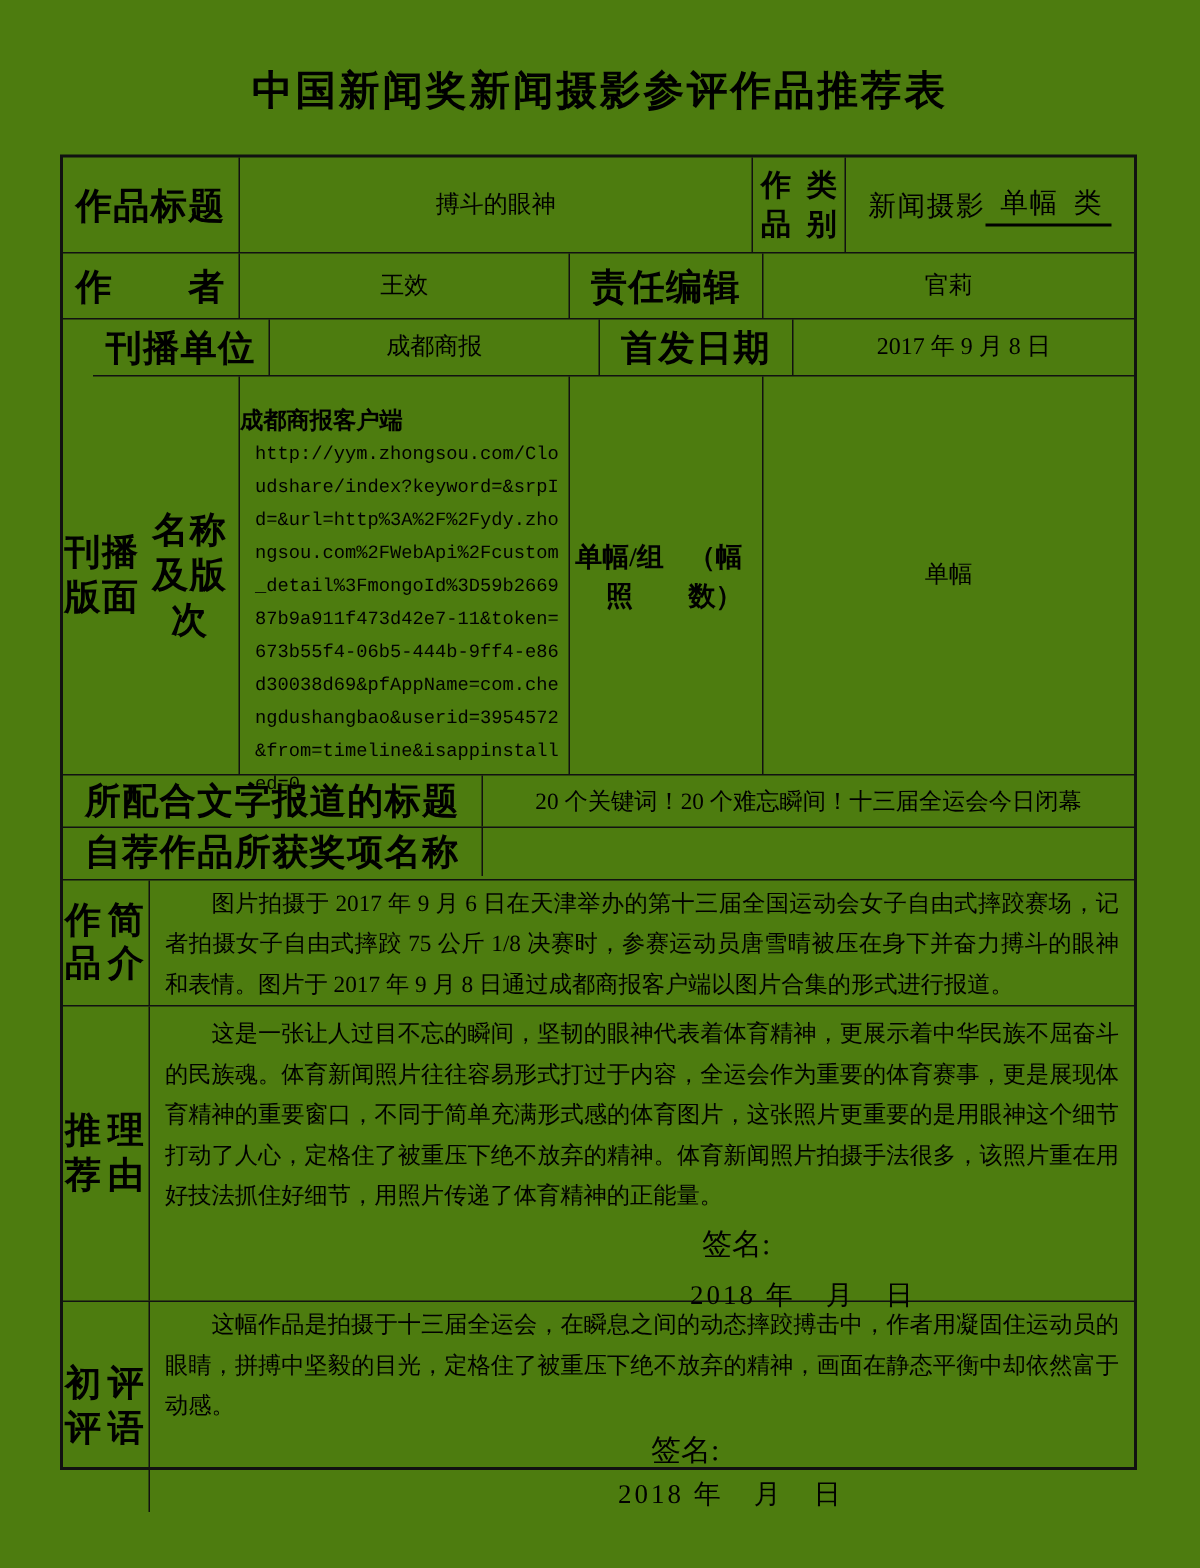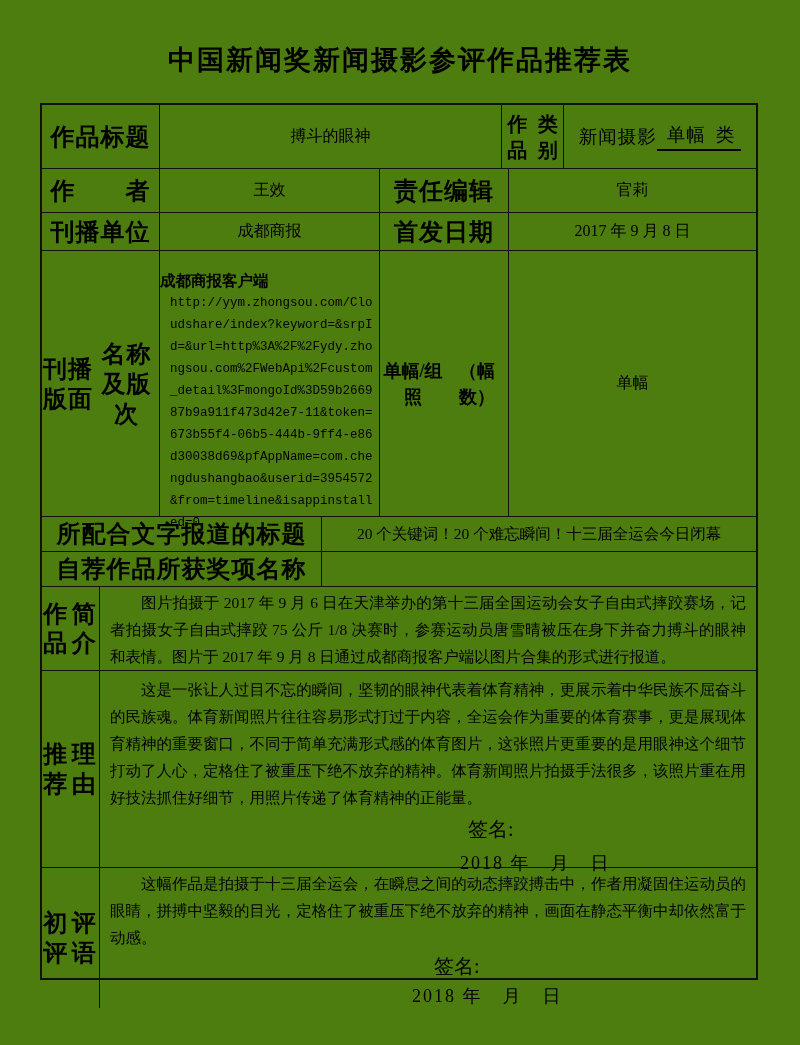--- a/index.html
+++ b/index.html
@@ -28,22 +28,22 @@
   .r9-sign{padding-left:334px;}
   .r9-date{padding-left:312px;}
   .channel{display:block;font-size:15.5px;line-height:22px;
            padding-top:3px;font-weight:bold;margin-top:16px;}
   .urlline{display:block;font-family:"Liberation Mono","DejaVu Sans Mono",monospace;
            font-size:12.5px;line-height:22px;padding-left:10px;white-space:nowrap;}
   .u{border-bottom:2px solid #000;padding:0 10px 2px 10px;}
   .u2{border-bottom:2px solid #000;padding:0 6px 2px 0;}
   .cat-val{font-size:18.5px;letter-spacing:1px;}
   
-  .h-r1{height:64px;} .h-r2{height:44px;} .h-r3{height:38px;} .h-r4{height:266px;}
-  .h-r5{height:35px;} .h-r6{height:35px;} .h-r7{height:84px;} .h-r8{height:197px;}
+  .h-r1{height:64px;} .h-r2{height:44px;} .h-r3{height:38px;margin-left:20px;} .h-r4{height:266px;}
+  .h-r5{height:35px;} .h-r6{height:35px;flex-direction:column;} .h-r7{height:84px;} .h-r8{height:197px;}
   
   .w-lab{width:118px;} .w-v1a{width:342px;} .w-cat{width:62px;}
   .w-v2{width:220px;} .w-lab2{width:129px;}
   .w-wide{width:280px;} .w-narrow{width:58px;}
 </style>
 </head>
 <body>
 
 <div class="page">
   <div class="doc-title">中国新闻奖新闻摄影参评作品推荐表</div>

